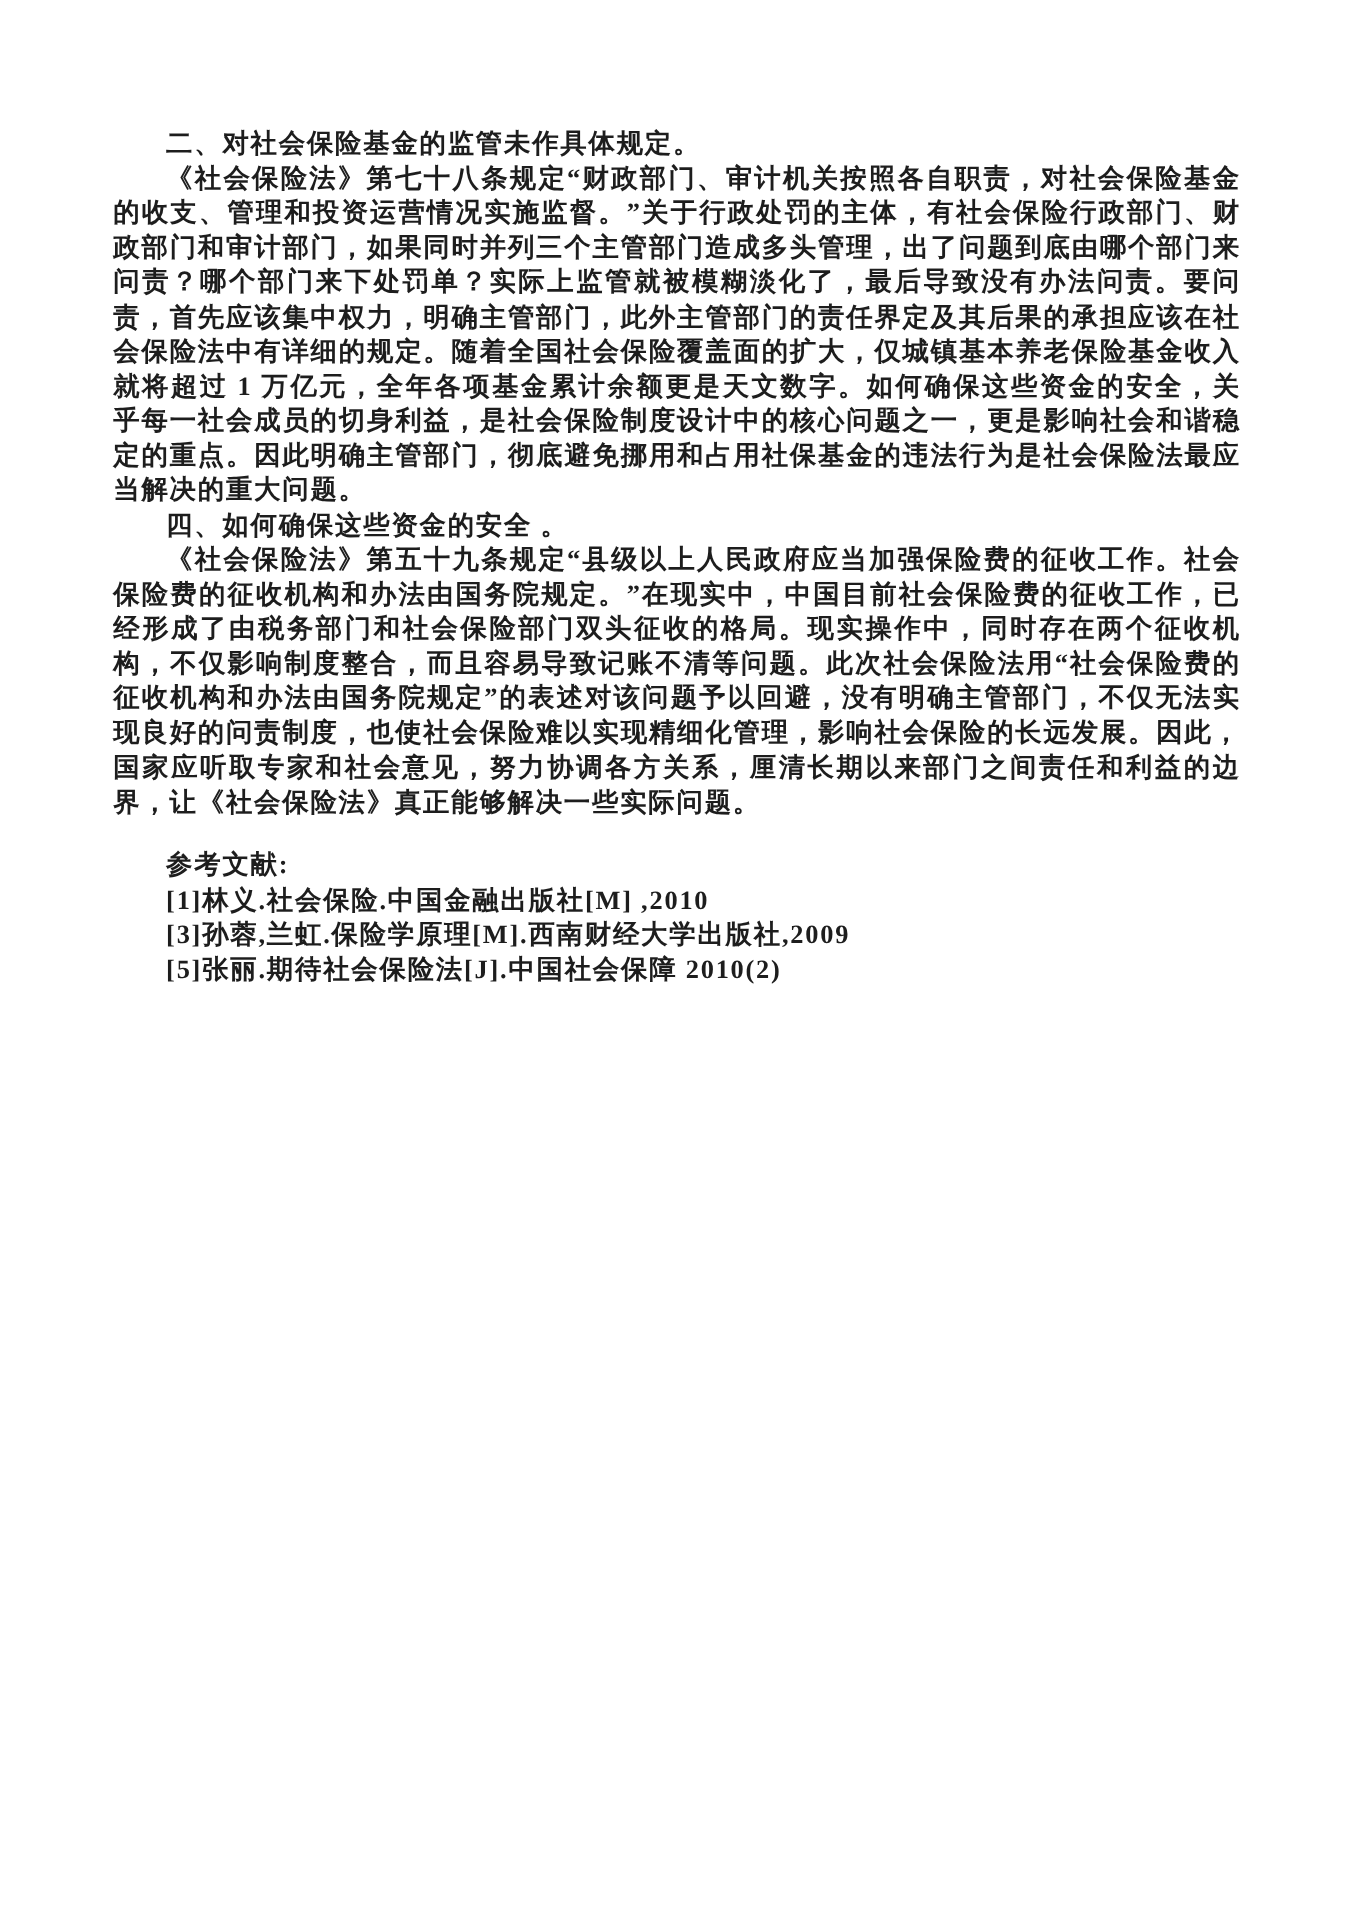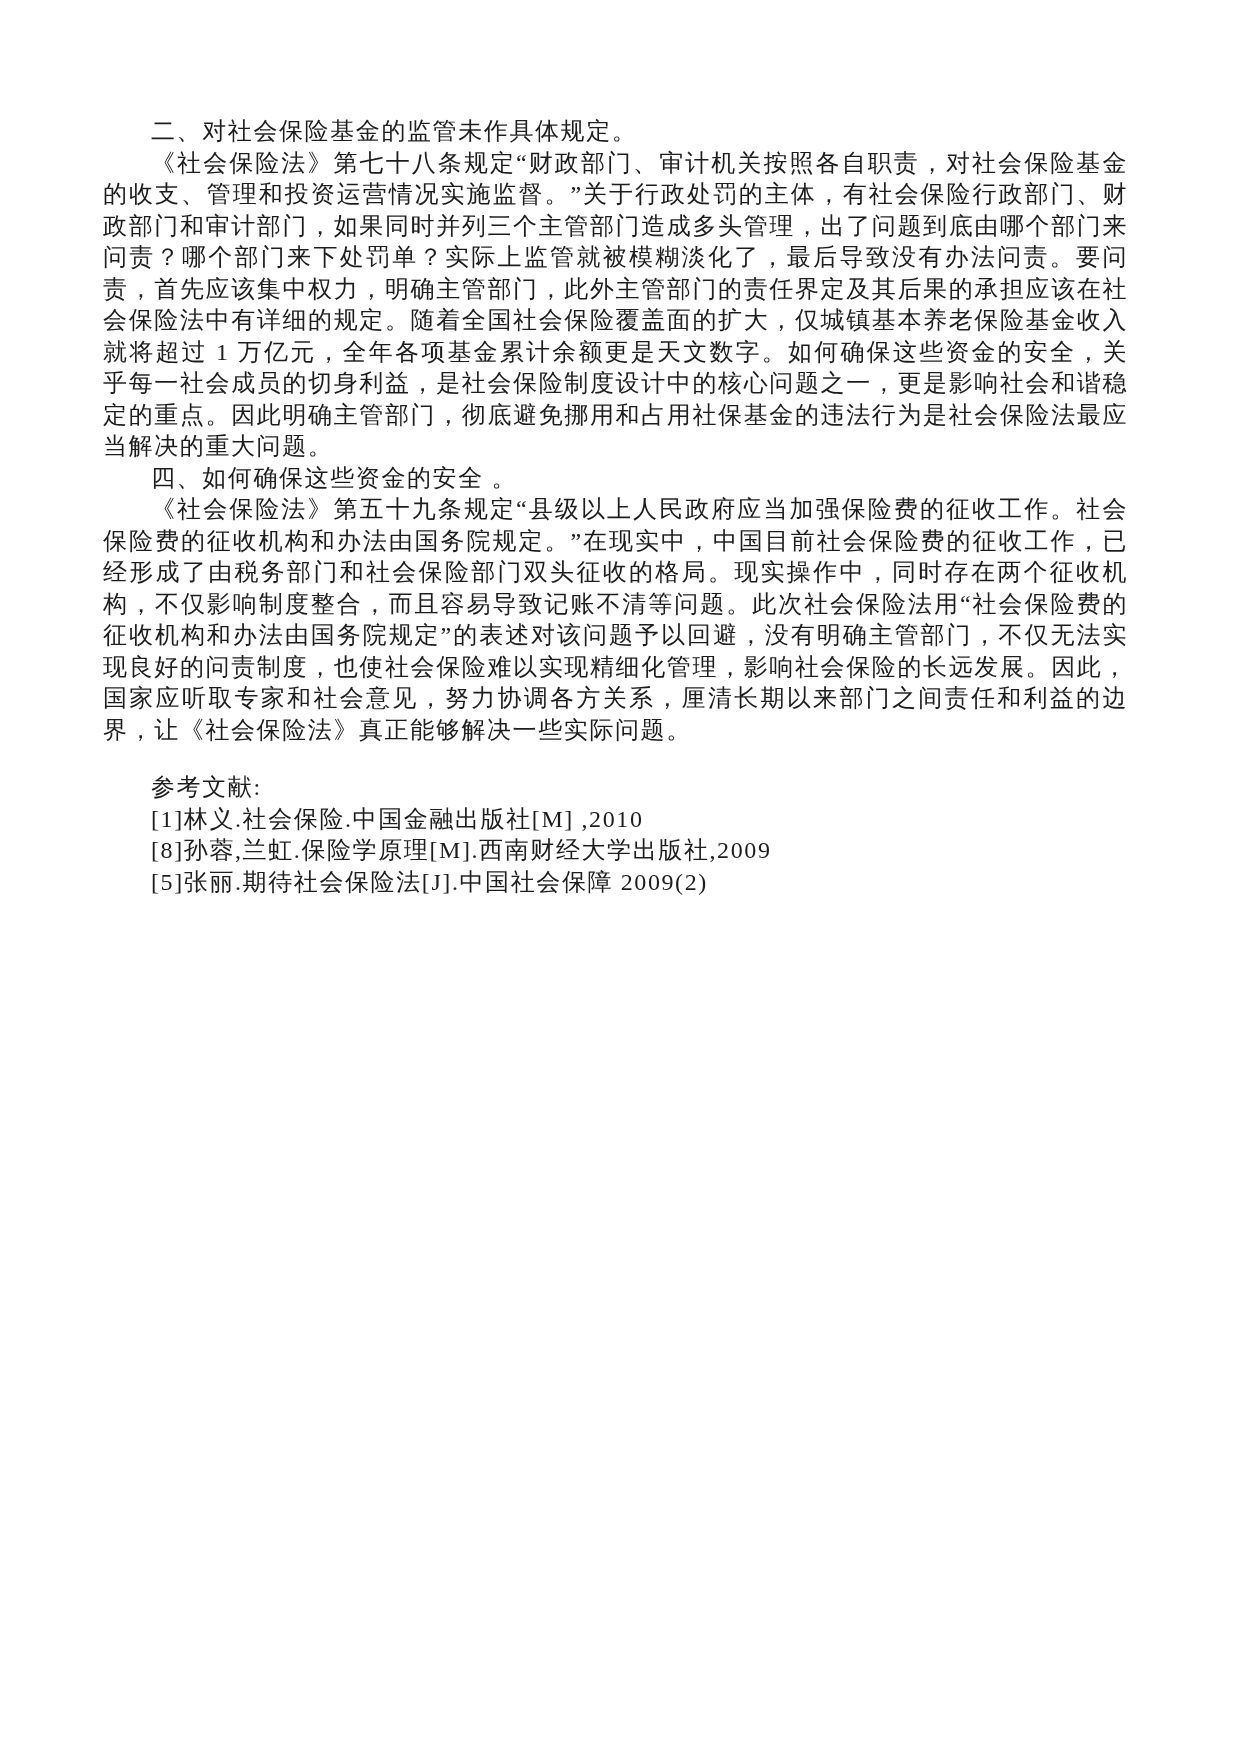--- a/index.html
+++ b/index.html
@@ -23,20 +23,21 @@
     font-family: "Liberation Serif", "DejaVu Serif", serif;
     font-size: 24px;
     line-height: 31.5px;
     letter-spacing: 1.6px;
   }
   .content p {
     margin: 0;
     padding: 0;
     text-indent: 2em;
     text-align: justify;
+    font-weight: bold;
   }
   .refs {
     margin-top: 26px;
   }
 </style>
 </head>
 <body>
 
 <div class="page">
   <div class="content">
@@ -44,18 +45,18 @@
     <p>二、对社会保险基金的监管未作具体规定。</p>
     <p>《社会保险法》第七十八条规定“财政部门、审计机关按照各自职责，对社会保险基金的收支、管理和投资运营情况实施监督。”关于行政处罚的主体，有社会保险行政部门、财政部门和审计部门，如果同时并列三个主管部门造成多头管理，出了问题到底由哪个部门来问责？哪个部门来下处罚单？实际上监管就被模糊淡化了，最后导致没有办法问责。要问责，首先应该集中权力，明确主管部门，此外主管部门的责任界定及其后果的承担应该在社会保险法中有详细的规定。随着全国社会保险覆盖面的扩大，仅城镇基本养老保险基金收入就将超过 1 万亿元，全年各项基金累计余额更是天文数字。如何确保这些资金的安全，关乎每一社会成员的切身利益，是社会保险制度设计中的核心问题之一，更是影响社会和谐稳定的重点。因此明确主管部门，彻底避免挪用和占用社保基金的违法行为是社会保险法最应当解决的重大问题。</p>
 
 
     <p>四、如何确保这些资金的安全 。</p>
     <p>《社会保险法》第五十九条规定“县级以上人民政府应当加强保险费的征收工作。社会保险费的征收机构和办法由国务院规定。”在现实中，中国目前社会保险费的征收工作，已经形成了由税务部门和社会保险部门双头征收的格局。现实操作中，同时存在两个征收机构，不仅影响制度整合，而且容易导致记账不清等问题。此次社会保险法用“社会保险费的征收机构和办法由国务院规定”的表述对该问题予以回避，没有明确主管部门，不仅无法实现良好的问责制度，也使社会保险难以实现精细化管理，影响社会保险的长远发展。因此，国家应听取专家和社会意见，努力协调各方关系，厘清长期以来部门之间责任和利益的边界，让《社会保险法》真正能够解决一些实际问题。</p>
 
     <div class="refs">
       <p>参考文献:</p>
       <p>[1]林义.社会保险.中国金融出版社[M] ,2010</p>
-      <p>[8]孙蓉,兰虹.保险学原理[M].西南财经大学出版社,2009</p>
-      <p>[5]张丽.期待社会保险法[J].中国社会保障 2009(2)</p>
+      <p>[3]孙蓉,兰虹.保险学原理[M].西南财经大学出版社,2009</p>
+      <p>[5]张丽.期待社会保险法[J].中国社会保障 2010(2)</p>
     </div>
 
   </div>
 </div>
 
 </body></html>

